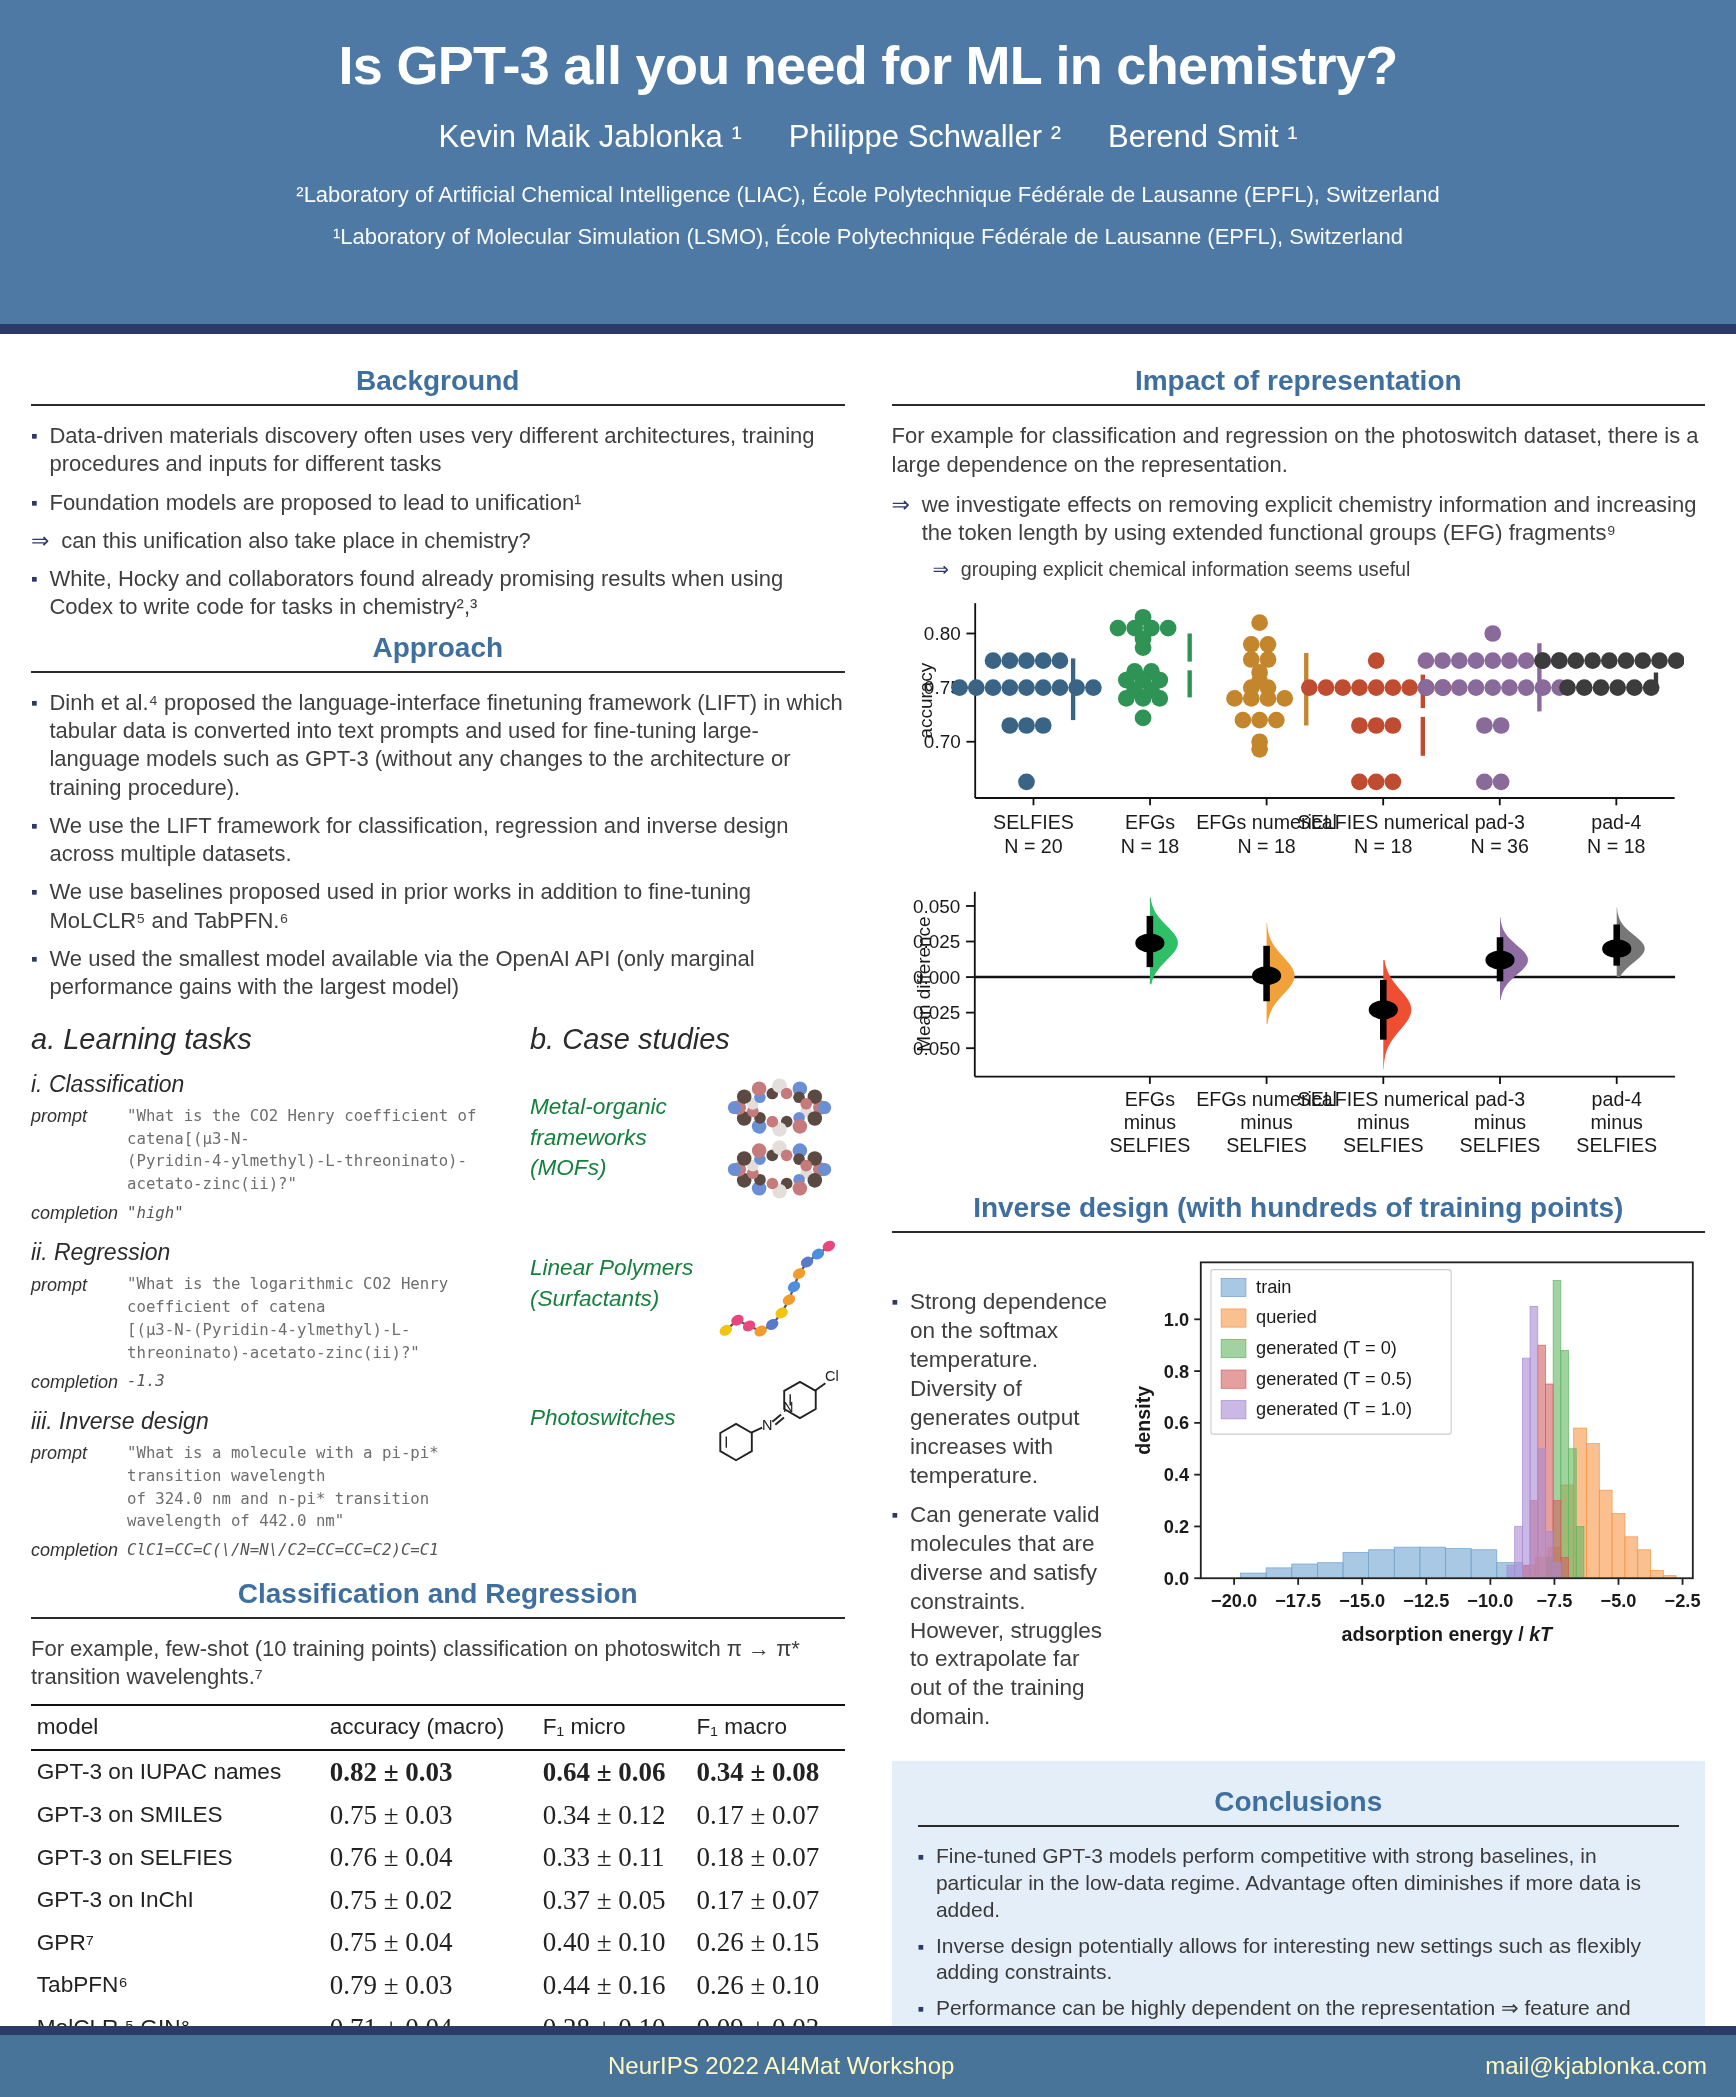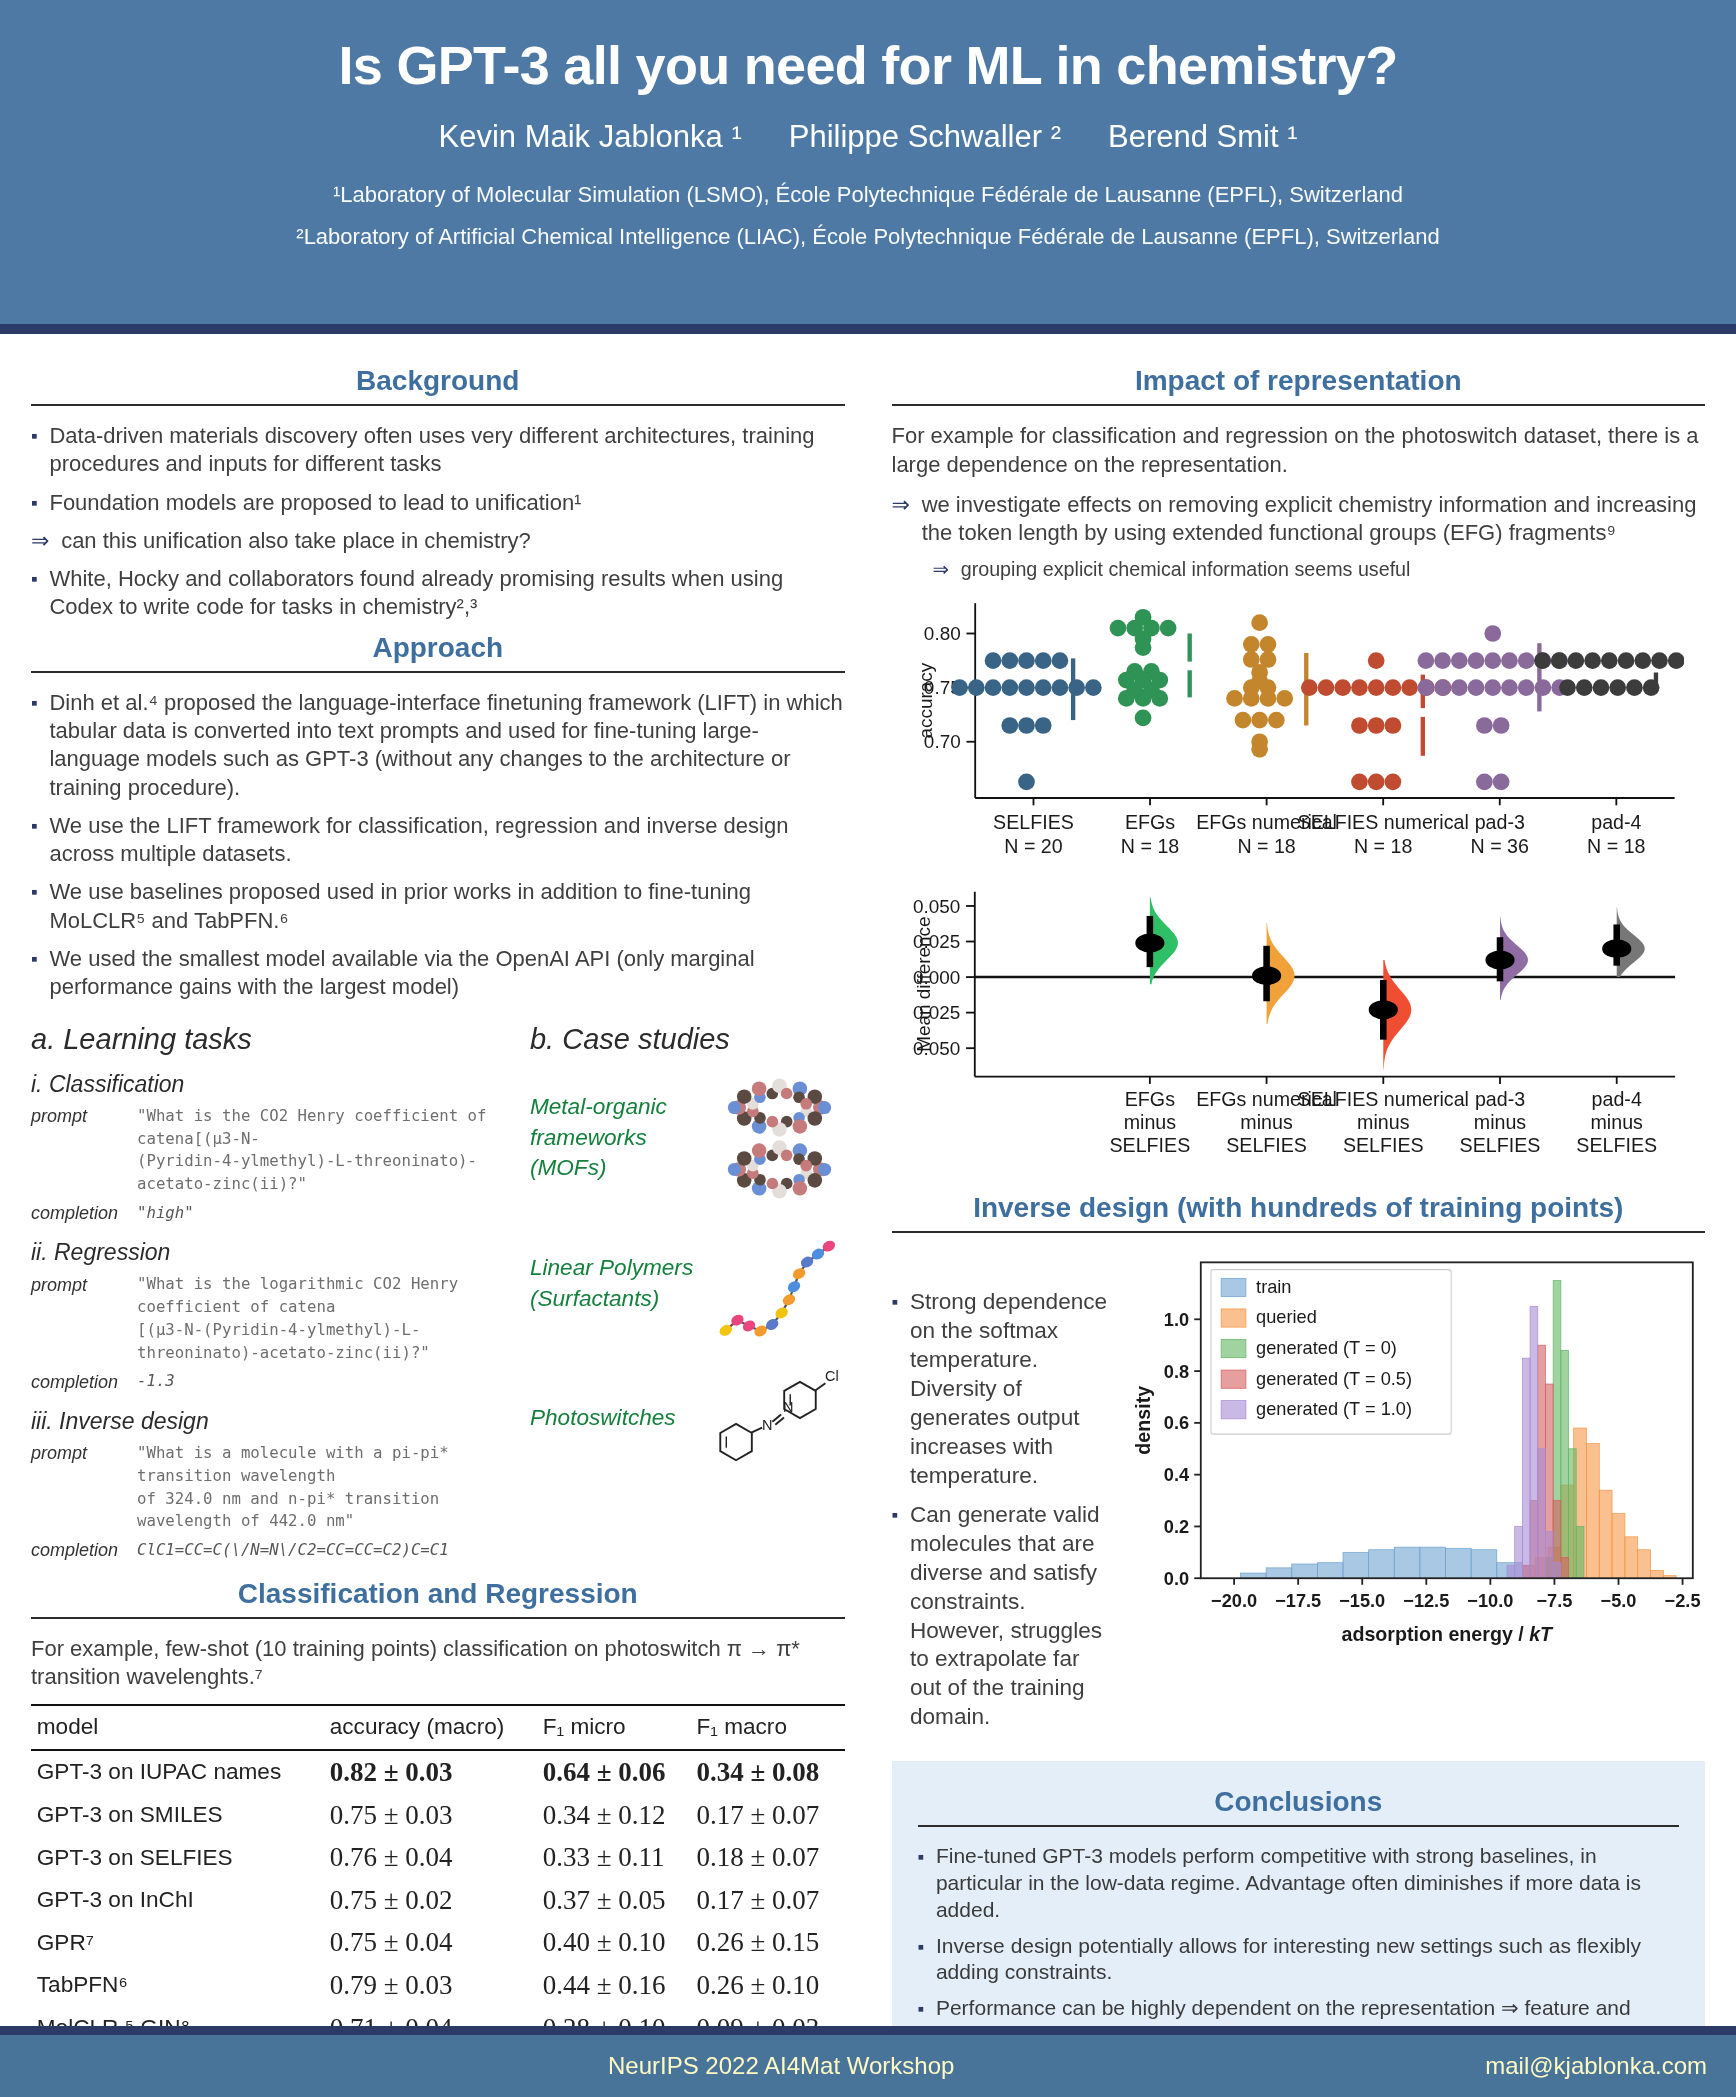--- a/index.html
+++ b/index.html
@@ -24,21 +24,21 @@
   .blt .m.ar{font-size:22px;line-height:1.25;color:#2d3a66;}
   .blt.sub{margin-left:41px;font-size:19.7px;}
   .blt.sub .m{font-size:19.7px;}
 
   
   .tasks-wrap{display:flex;gap:19px;margin-top:19px;}
   .tasks{flex:0 0 59%;}
   .cases{flex:1;}
   .ital-h{font-style:italic;font-size:29px;color:#2b2b2b;margin:2.9px 0 13px 0;}
   .task h4{font-style:italic;font-size:23px;font-weight:normal;color:#2b2b2b;margin:14.6px 0 7.3px 0;}
-  .trow{display:flex;gap:13px;margin:5.8px 0;}
+  .trow{display:flex;gap:3px;margin:5.8px 0;}
   .trow .lbl{flex:0 0 93px;font-style:italic;font-size:18px;color:#333;padding-top:1.5px;}
   .trow .code{font-family:"DejaVu Sans Mono",monospace;font-size:15.7px;line-height:1.45;color:#6e6e6e;white-space:pre-line;}
   .trow .code.comp{color:#555;font-style:italic;}
   .case-row{display:flex;align-items:center;gap:7.3px;margin:14.6px 0;}
   .case-lbl{font-style:italic;font-size:22.6px;color:#15803d;flex:1;white-space:pre-line;line-height:1.35;}
 
   
   .cap{font-size:22px;line-height:1.3;margin:7.3px 0 11.7px 0;color:#3f3f3f;}
   table{border-collapse:collapse;color:#222;}
   .t1{width:100%;margin:5.8px 0 19px 0;}
@@ -73,22 +73,22 @@
 <div class="poster">
 
   <div class="header">
     <h1 class="title">Is GPT-3 all you need for ML in chemistry?</h1>
     <div class="authors">
       <span>Kevin Maik Jablonka ¹</span>
       <span>Philippe Schwaller ²</span>
       <span>Berend Smit ¹</span>
     </div>
     <div class="affils">
+      <div>²Laboratory of Artificial Chemical Intelligence (LIAC), École Polytechnique Fédérale de Lausanne (EPFL), Switzerland</div>
       <div>¹Laboratory of Molecular Simulation (LSMO), École Polytechnique Fédérale de Lausanne (EPFL), Switzerland</div>
-      <div>²Laboratory of Artificial Chemical Intelligence (LIAC), École Polytechnique Fédérale de Lausanne (EPFL), Switzerland</div>
     </div>
   </div>
   <div class="navy"></div>
 
   <div class="content">
 
     <div class="col">
 
       <div class="sec-h">Background</div>
       <hr class="sec-rule">

